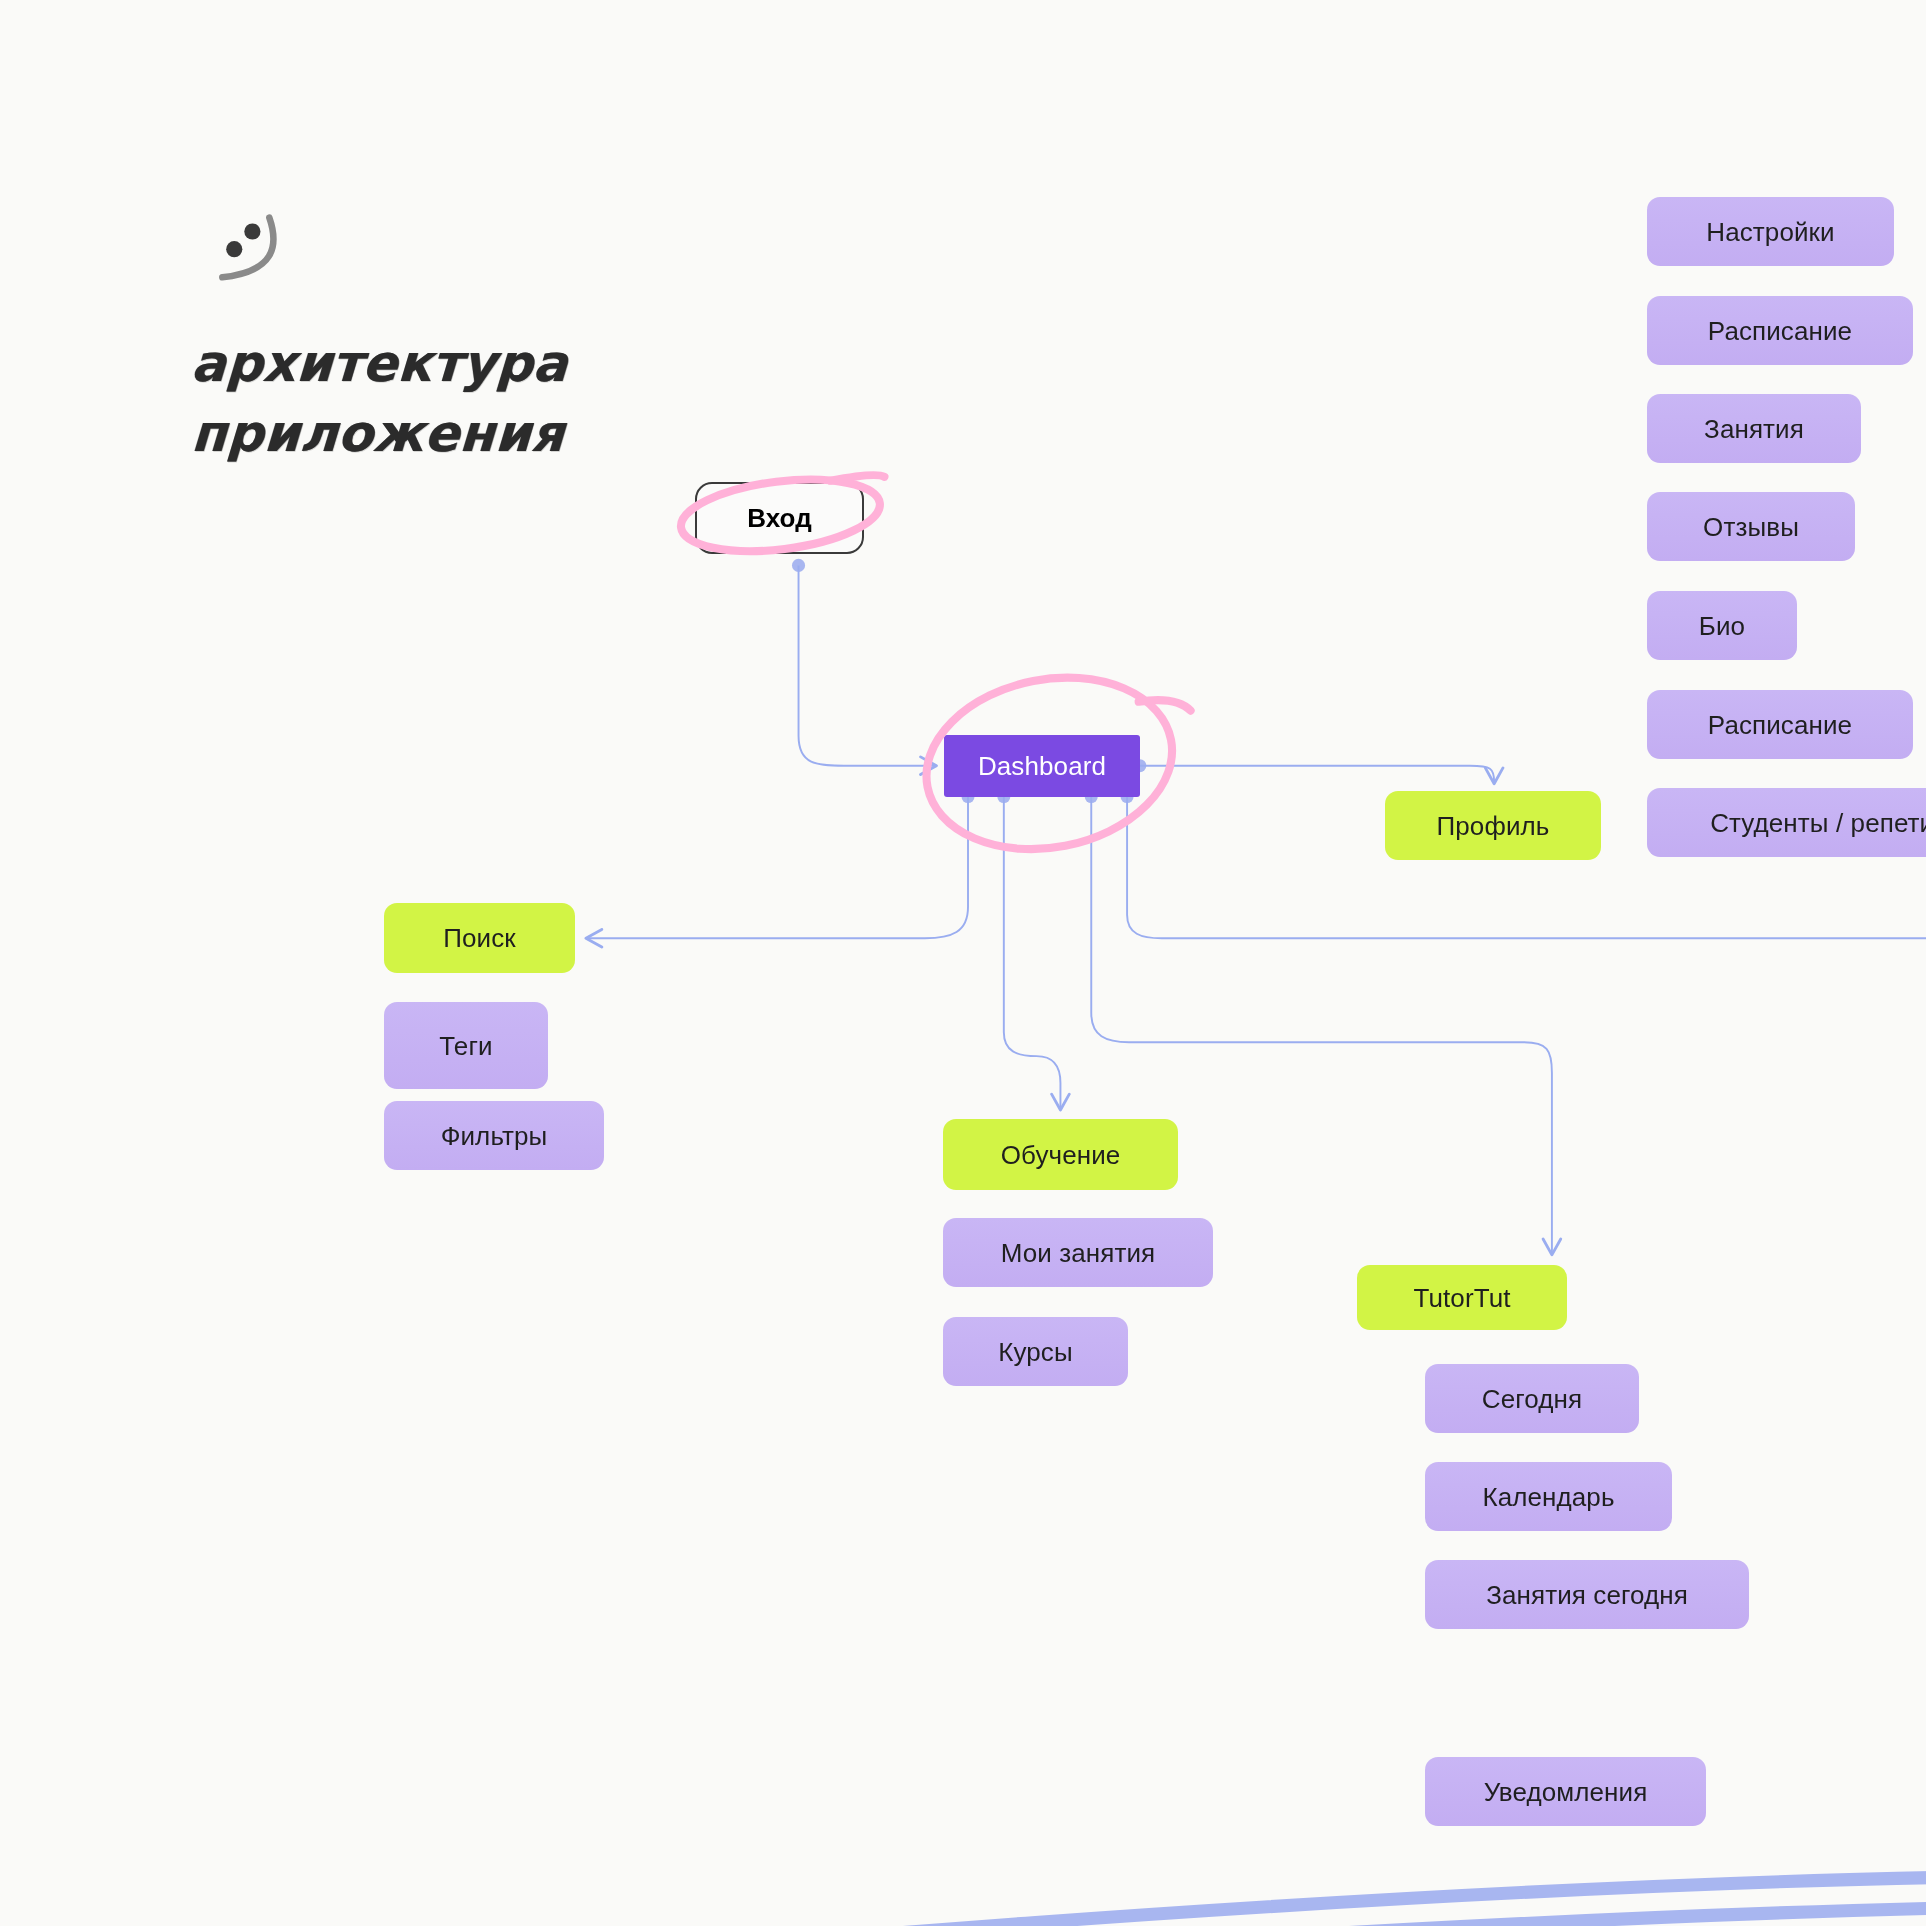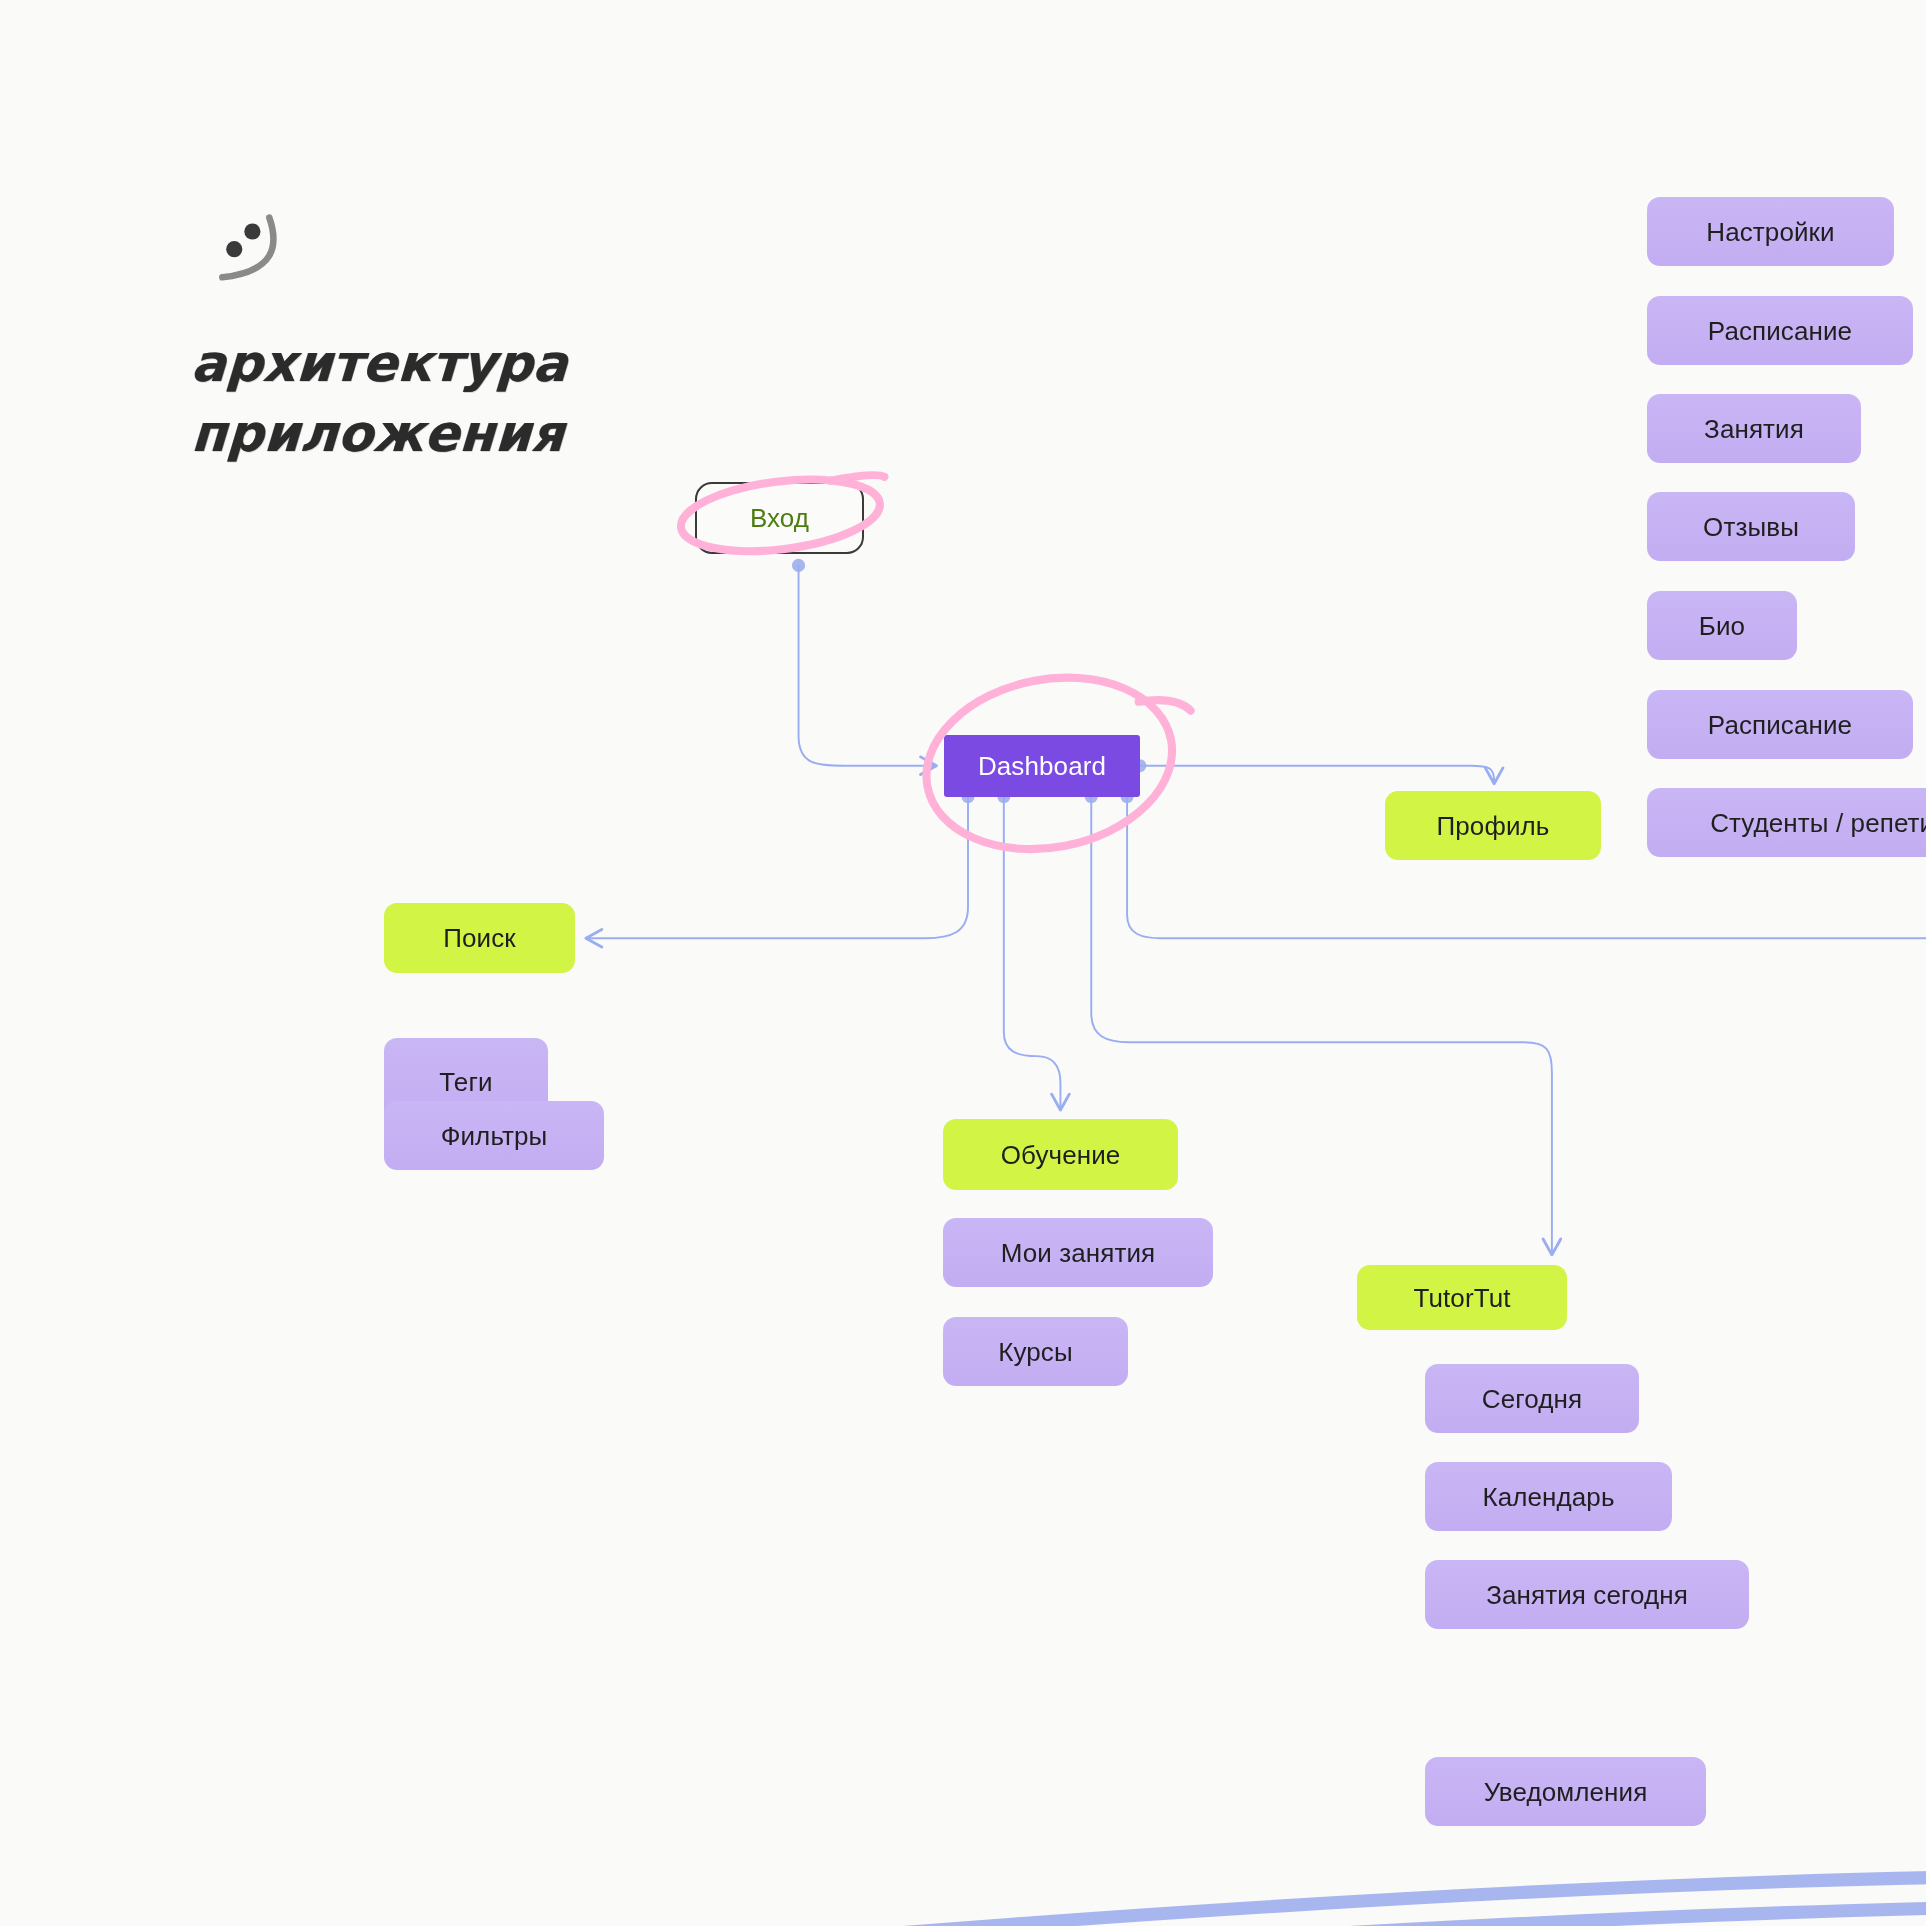--- a/index.html
+++ b/index.html
@@ -53,21 +53,22 @@
   }
   .node.primary {
     background: #7b4ae2;
     color: #ffffff;
     border-radius: 3px;
   }
   .node.outline {
     background: #fbfbfa;
     border: 2.3px solid #3a3a3a;
     border-radius: 17px;
-    color: #4d7c0f;
+    color: #000000;
+    font-weight: bold;
   }
 
   
   #title-block {
     position: absolute;
     left: 195px;
     top: 329px;
     z-index: 6;
     width: 462px;
   }
@@ -161,21 +162,21 @@
       <span>Студенты / репетиторы</span>
     </div>
 
     <div class="node lime" style="left:1385px; top:791px; width:216px; height:69px;">
       <span>Профиль</span>
     </div>
 
     <div class="node lime" style="left:384px; top:903px; width:191px; height:70px;">
       <span>Поиск</span>
     </div>
-    <div class="node lilac" style="left:384px; top:1002px; width:164px; height:87px;margin-top:36px;">
+    <div class="node lilac" style="left:384px; top:1002px; width:164px; height:87px;">
       <span>Теги</span>
     </div>
     <div class="node lilac" style="left:384px; top:1101px; width:220px; height:69px;">
       <span>Фильтры</span>
     </div>
 
     <div class="node lime" style="left:943px; top:1119px; width:235px; height:71px;">
       <span>Обучение</span>
     </div>
     <div class="node lilac" style="left:943px; top:1218px; width:270px; height:69px;">

